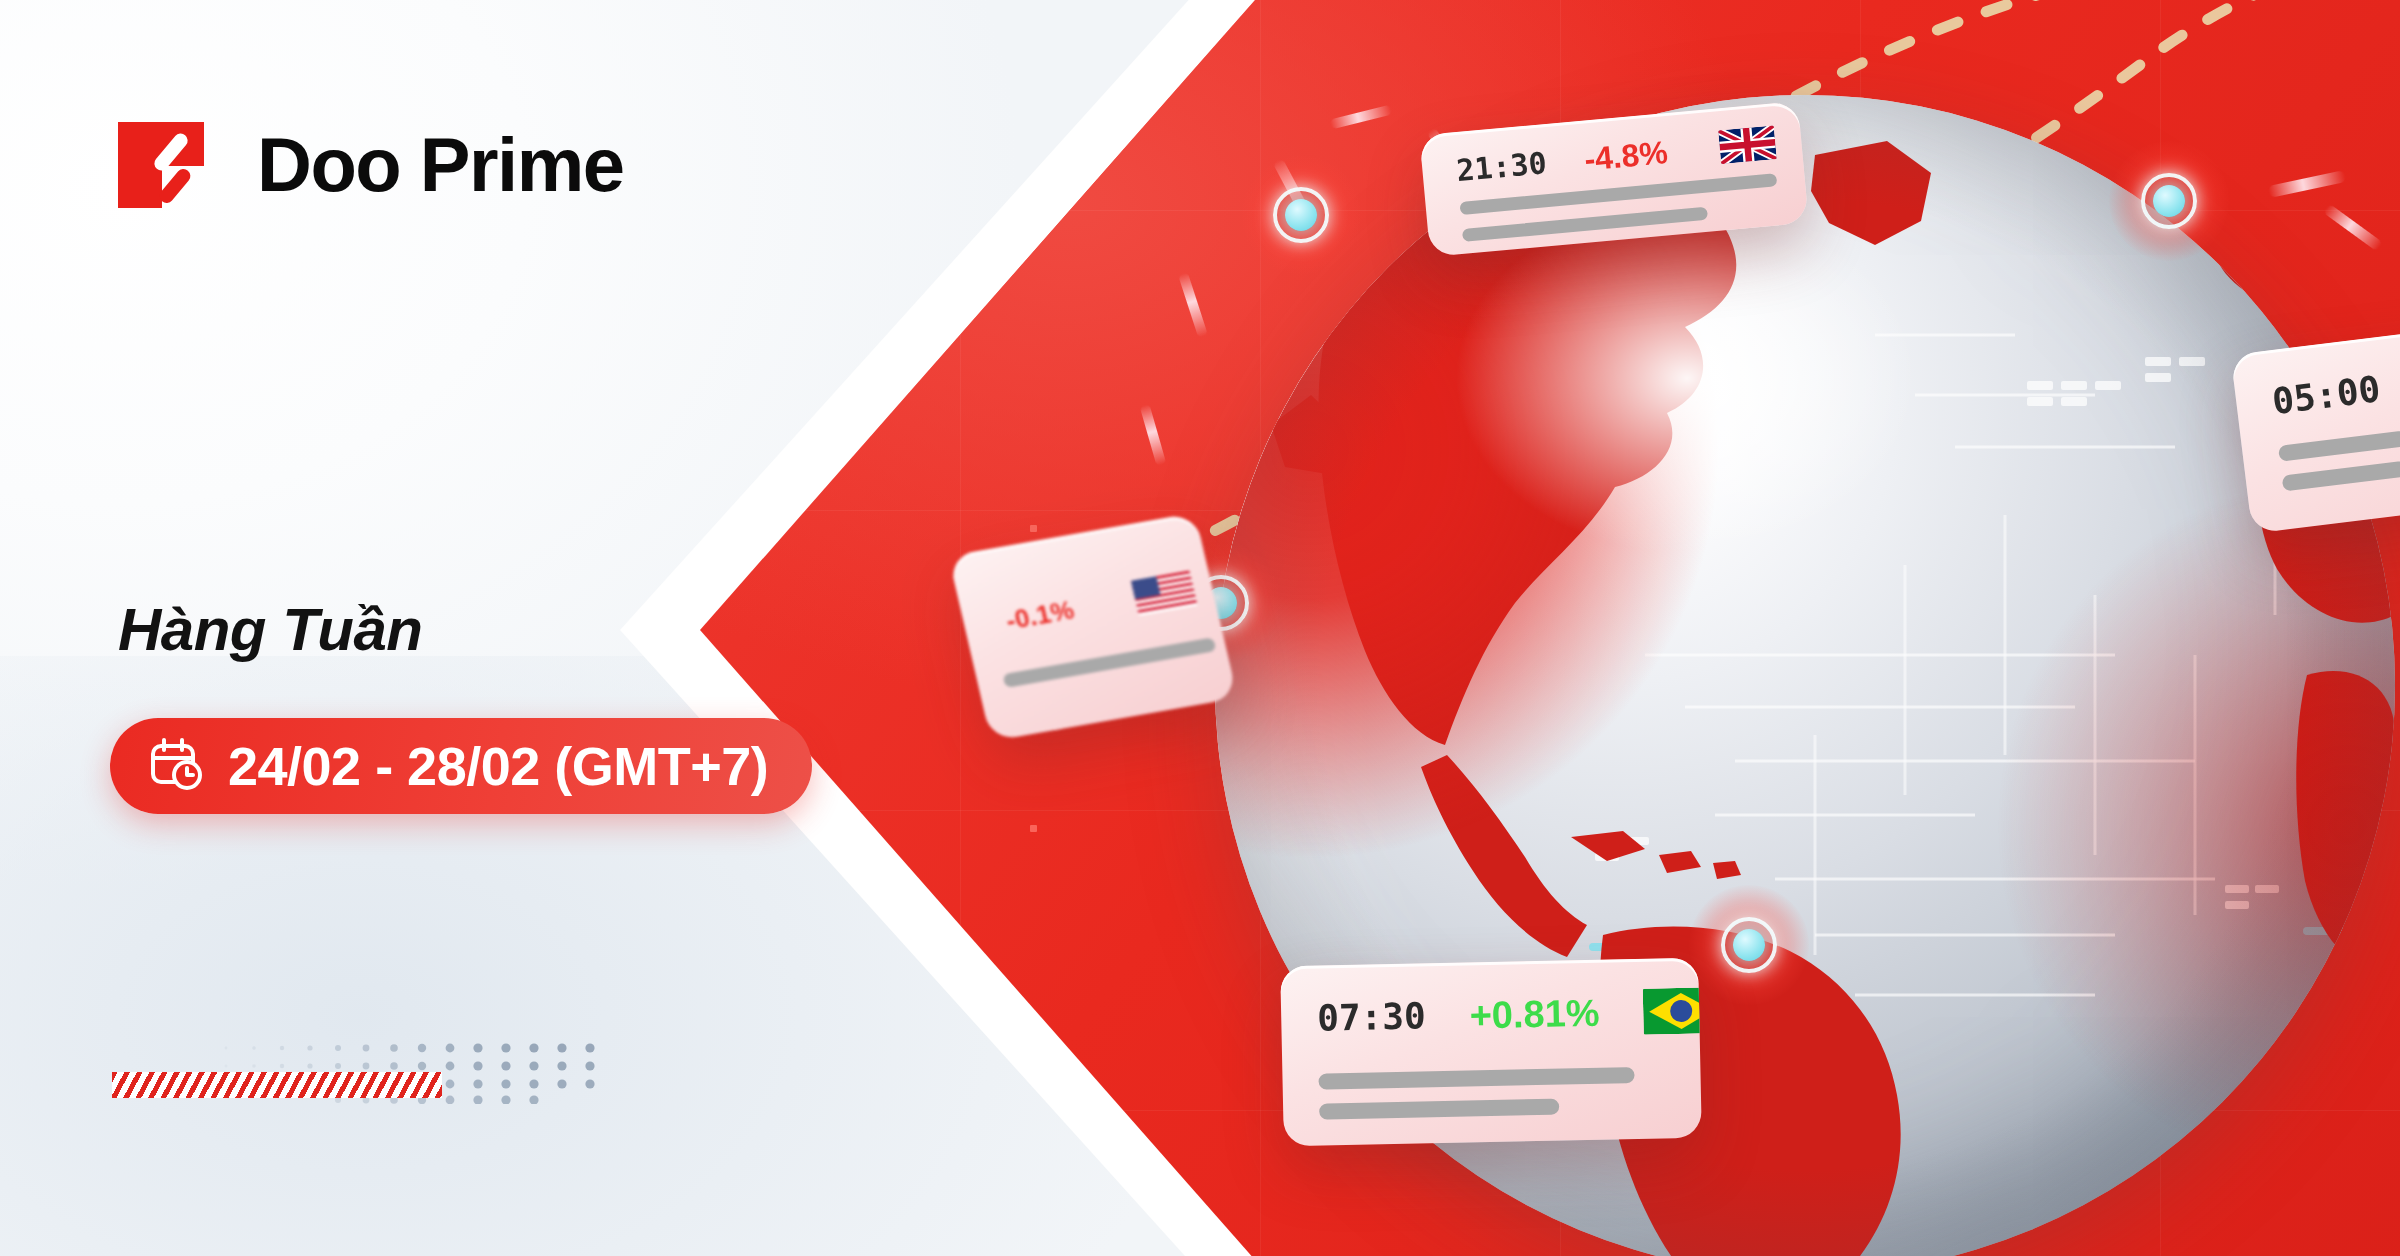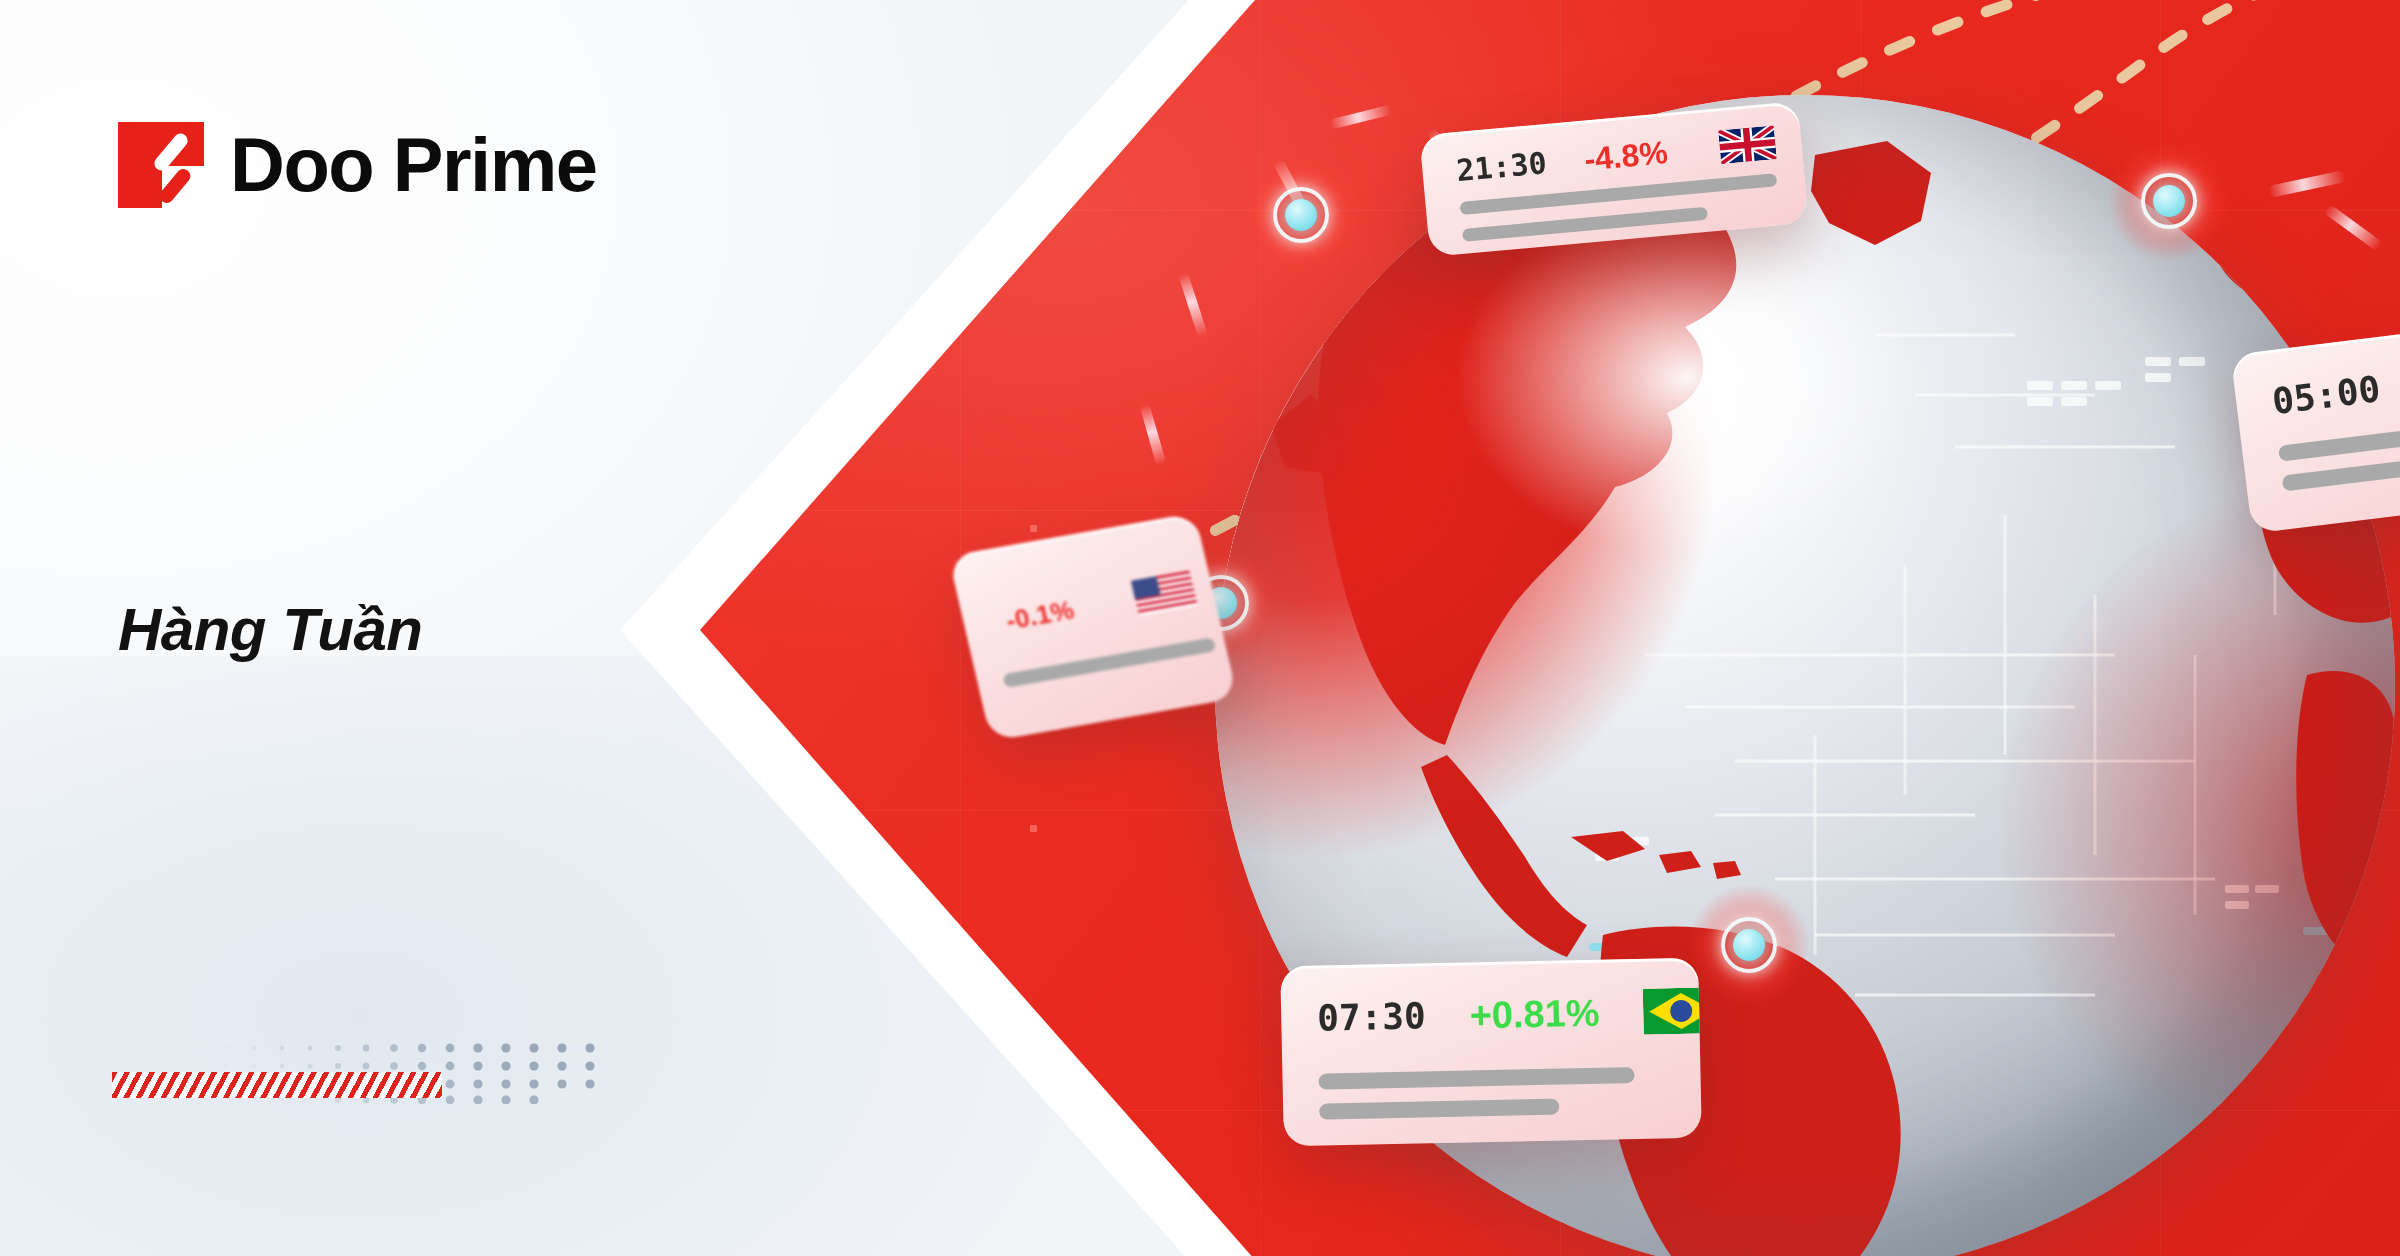--- a/index.html
+++ b/index.html
@@ -115,21 +115,21 @@
     transform:translate(-50%,-50%); border-radius:50%;
     background:radial-gradient(circle at 38% 32%, #dffaff 0%, #93e6f0 55%, #5fd3e3 100%);
     box-shadow:0 0 22px rgba(150,240,250,.95);
   }
 
   
   .logo { position:absolute; left:118px; top:122px; display:flex; align-items:center; gap:26px; }
   .logo-mark { position:relative; width:86px; height:86px; }
   .logo-text {
     font-size:76px; font-weight:700; color:#0b0b0b;
-    letter-spacing:-1.5px; line-height:1; white-space:nowrap;
+    letter-spacing:-1.5px; line-height:1; white-space:nowrap;margin-left:27px;
   }
 
   
   .headline {
     position:absolute; left:118px; top:470px;
     font-size:112px; font-weight:700; color:#e8201a;
     letter-spacing:-1px; line-height:1.02; white-space:nowrap;
   }
   .subhead {
     position:absolute; left:118px; top:600px;
@@ -439,20 +439,33 @@
         <rect x="44" y="44" width="42" height="42" fill="none"></rect>
         <rect x="46" y="8" width="14" height="44" rx="7" fill="#ffffff" transform="rotate(40 53 30)"></rect>
         <rect x="50" y="44" width="14" height="40" rx="7" fill="#E8201A" transform="rotate(40 57 64)"></rect>
       </svg>
     </span>
     <span class="logo-text">Doo Prime</span>
   </div>
 
   <div class="subhead">Hàng Tuần</div>
 
+  <div class="date-pill">
+    <span>
+      <svg width="56" height="56" viewBox="0 0 56 56" fill="none">
+        <rect x="5" y="10" width="40" height="36" rx="8" stroke="#fff" stroke-width="4"></rect>
+        <path d="M5 22 H45" stroke="#fff" stroke-width="4"></path>
+        <path d="M16 4 V14" stroke="#fff" stroke-width="4" stroke-linecap="round"></path>
+        <path d="M34 4 V14" stroke="#fff" stroke-width="4" stroke-linecap="round"></path>
+        <circle cx="39" cy="39" r="13" fill="#EA2A22" stroke="#fff" stroke-width="4"></circle>
+        <path d="M39 32 V39 H45" stroke="#fff" stroke-width="4" stroke-linecap="round" stroke-linejoin="round"></path>
+      </svg>
+    </span>
+    <span class="date-text">24/02 - 28/02 (GMT+7)</span>
+  </div>
 
   <svg class="dot-grid" viewBox="0 0 400 66">
     <g fill="#8fa0b3">
       <circle cx="8" cy="10" r="1.4" opacity=".10"></circle>
         <circle cx="36" cy="10" r="1.8" opacity=".15"></circle>
       <circle cx="64" cy="10" r="2.2" opacity=".22"></circle>
         <circle cx="92" cy="10" r="2.6" opacity=".30"></circle>
       <circle cx="120" cy="10" r="3.0" opacity=".40"></circle>
         <circle cx="148" cy="10" r="3.4" opacity=".50"></circle>
       <circle cx="176" cy="10" r="3.8" opacity=".60"></circle>

